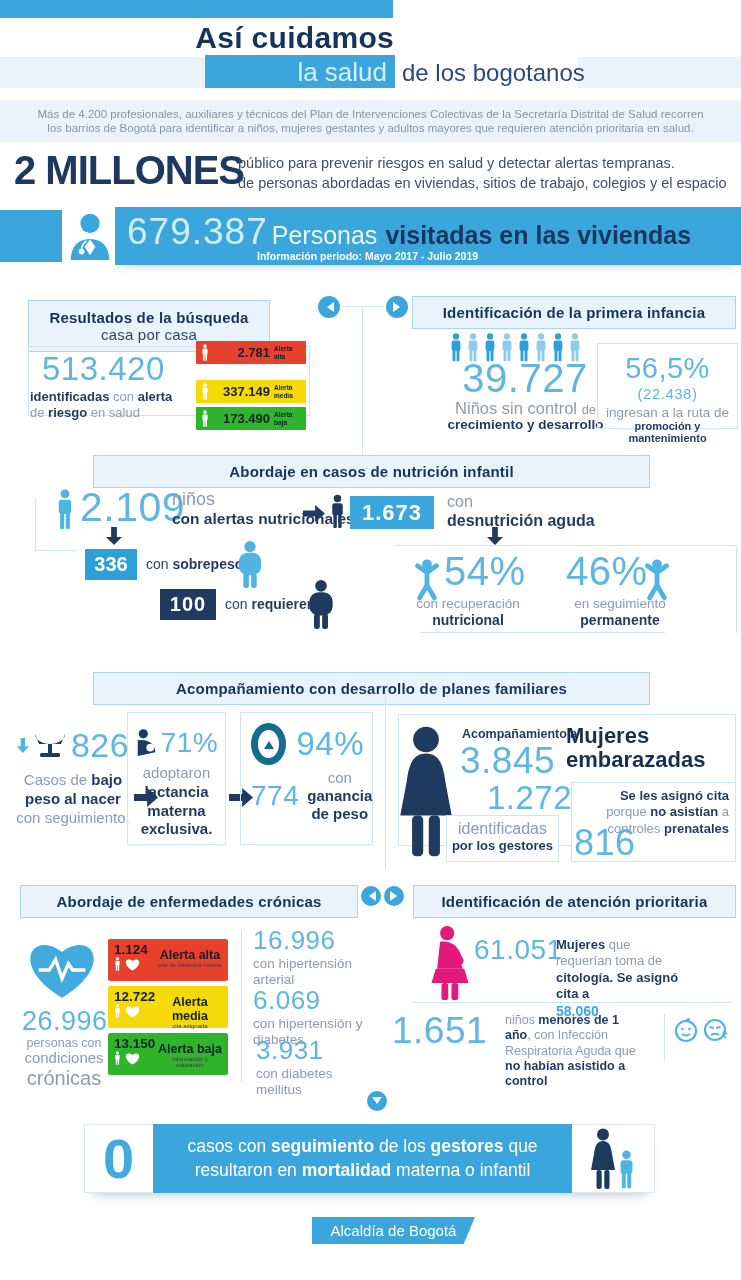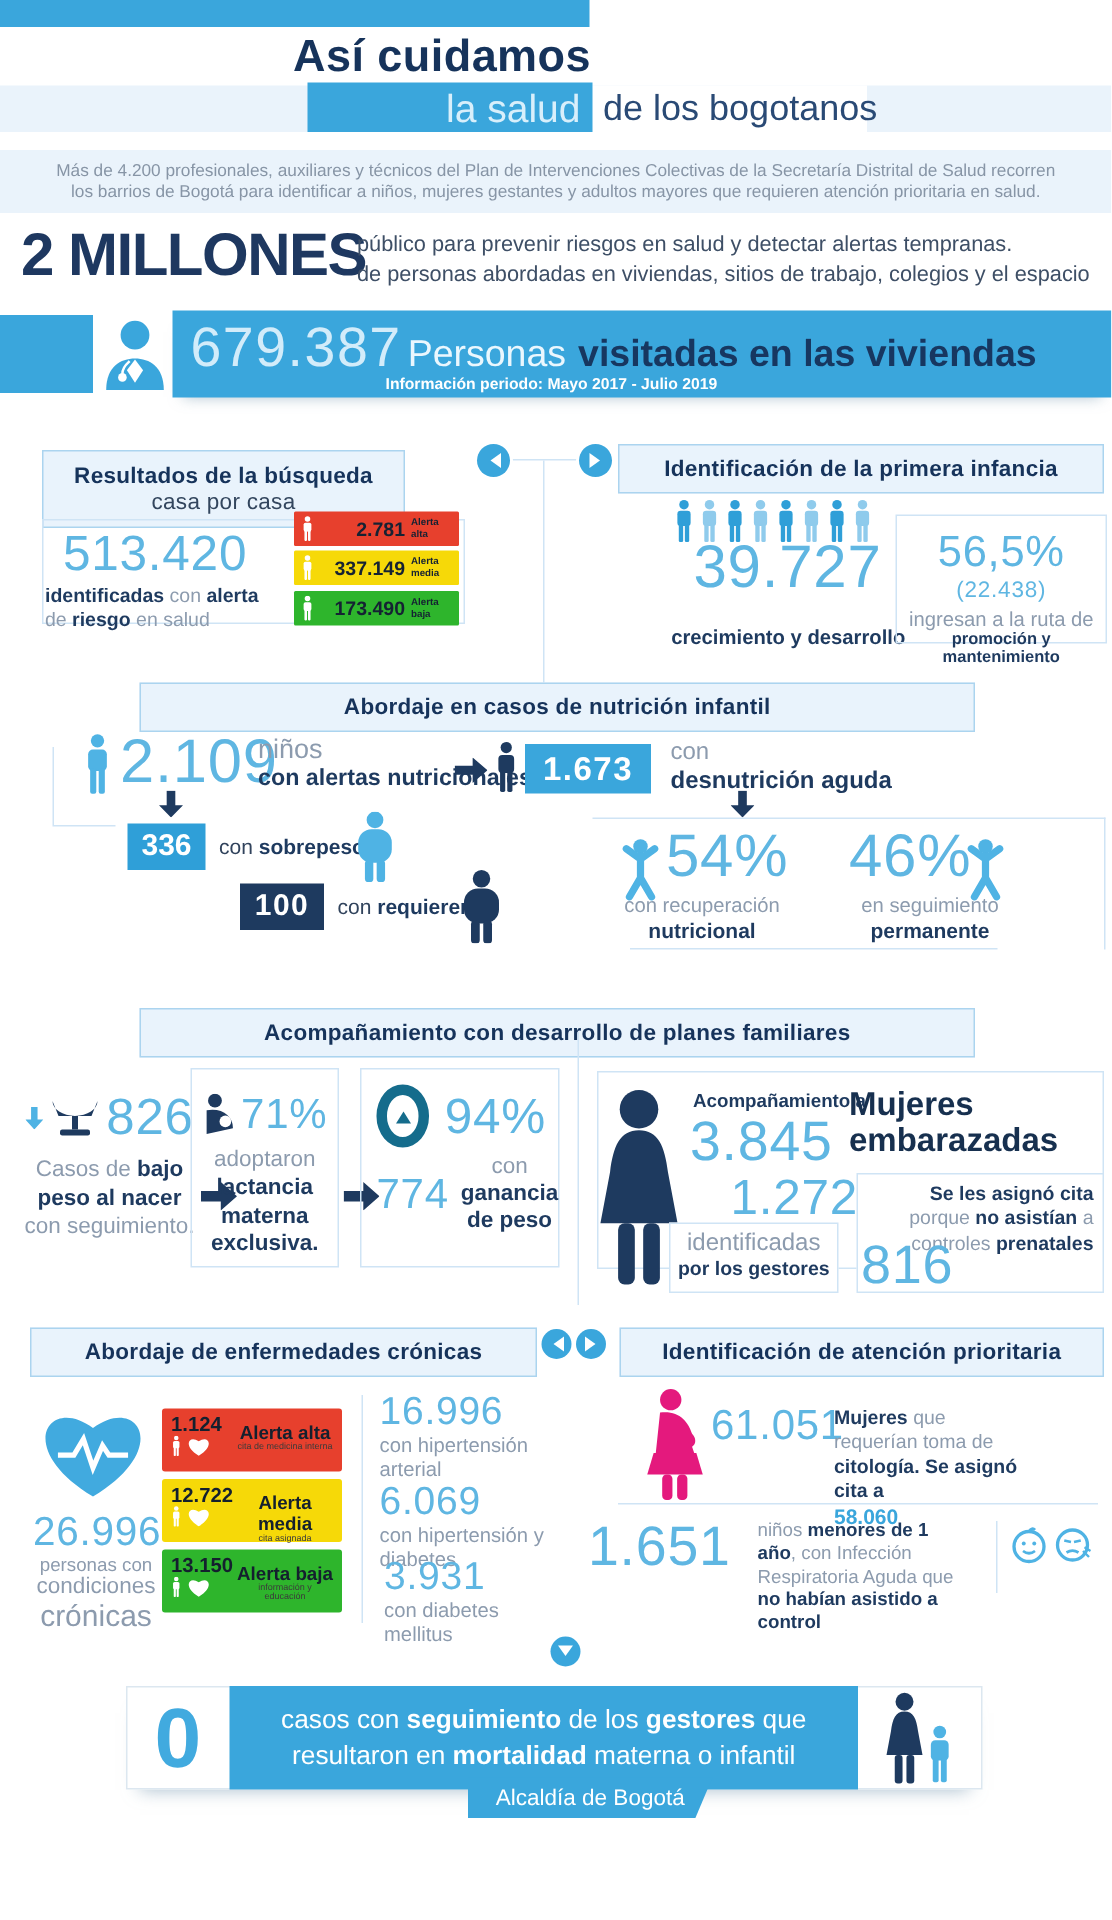--- a/index.html
+++ b/index.html
@@ -149,21 +149,21 @@
     </div>
 
   <div class="sec-h" style="left:28px;top:300px;width:242px;padding:8px">
     <div>Resultados de la búsqueda</div>
     <div style="font-weight:400;color:#33465E">casa por casa</div>
   </div>
   <div class="thinbox" style="left:28px;top:346px;width:282px;height:70px"></div>
   <div class="abs num" style="left:42px;top:350px;font-size:33px">513.420</div>
   <div class="abs" style="left:30px;top:389px;width:160px;text-align:left;font-size:13px;line-height:1.2"><span class="f-b">identificadas</span><span class="f-g"> con </span><span class="f-b">alerta</span><span class="f-g"> de </span><span class="f-b">riesgo</span><span class="f-g"> en salud</span></div>
   <div class="abs" style="left:196px;top:341px;width:110px">
-    <div class="alert-row" style="background:var(--red);height:23px;margin-bottom:3px">
+    <div class="alert-row" style="background:var(--red);height:23px;margin-bottom:16px">
       <svg class="ic" width="8" height="17" style="color:#fff">
           <use href="#i-person"></use>
         </svg>
       <span class="v">2.781</span>
       <span class="lab"><span>Alerta</span><br><span>alta</span></span>
     </div>
     <div class="alert-row" style="background:var(--yellow);height:23px;margin-bottom:4px">
       <svg class="ic" width="8" height="17" style="color:#fff">
           <use href="#i-person"></use>
         </svg>
@@ -200,20 +200,21 @@
         <use href="#i-person"></use>
       </svg>
     <svg width="16" height="29" style="color:#2F9FD8">
         <use href="#i-person"></use>
       </svg>
     <svg width="16" height="29" style="color:#8FCBEC">
         <use href="#i-person"></use>
       </svg>
   </div>
   <div class="abs num" style="left:440px;top:356px;width:170px;text-align:center;font-size:40px">39.727</div>
+  <div class="abs" style="left:418px;top:399px;width:215px;text-align:center;font-size:16.5px"><span class="f-g">Niños sin control </span><span class="f-gs">de</span></div>
   <div class="abs" style="left:418px;top:417px;width:215px;text-align:center;font-size:13.5px;font-weight:700;color:var(--navy)">crecimiento y desarrollo</div>
   <div class="thinbox" style="left:597px;top:343px;width:141px;height:86px;padding-top:8px;text-align:center">
     <div>
       <span class="num" style="font-size:29px">56,5%</span>
       <span class="num" style="font-size:15px">(22.438)</span>
     </div>
     <div style="font-size:13.5px;color:var(--gray);margin-top:2px">ingresan a la ruta de</div>
     <div style="font-size:11px;font-weight:700;color:var(--navy)">promoción y mantenimiento</div>
   </div>
 
@@ -449,17 +450,17 @@
   </div>
   <div class="abs" style="left:588px;top:1128px;width:60px;height:62px">
     <svg class="abs" style="left:0;top:0;color:var(--navy)" width="30" height="62">
         <use href="#i-woman"></use>
       </svg>
     <svg class="abs" style="left:30px;top:22px;color:#4FB3E4" width="17" height="39">
         <use href="#i-person"></use>
       </svg>
   </div>
 
-  <div class="abs" style="left:312px;top:1185px;width:163px;height:27px;background:var(--blue);clip-path:polygon(0 0,100% 0,93% 100%,0 100%);display:flex;align-items:center;justify-content:center">
+  <div class="abs" style="left:312px;top:1217px;width:163px;height:27px;background:var(--blue);clip-path:polygon(0 0,100% 0,93% 100%,0 100%);display:flex;align-items:center;justify-content:center">
     <span style="color:#fff;font-size:15px">Alcaldía de Bogotá</span>
   </div>
 
 </div>
 
 </body></html>

